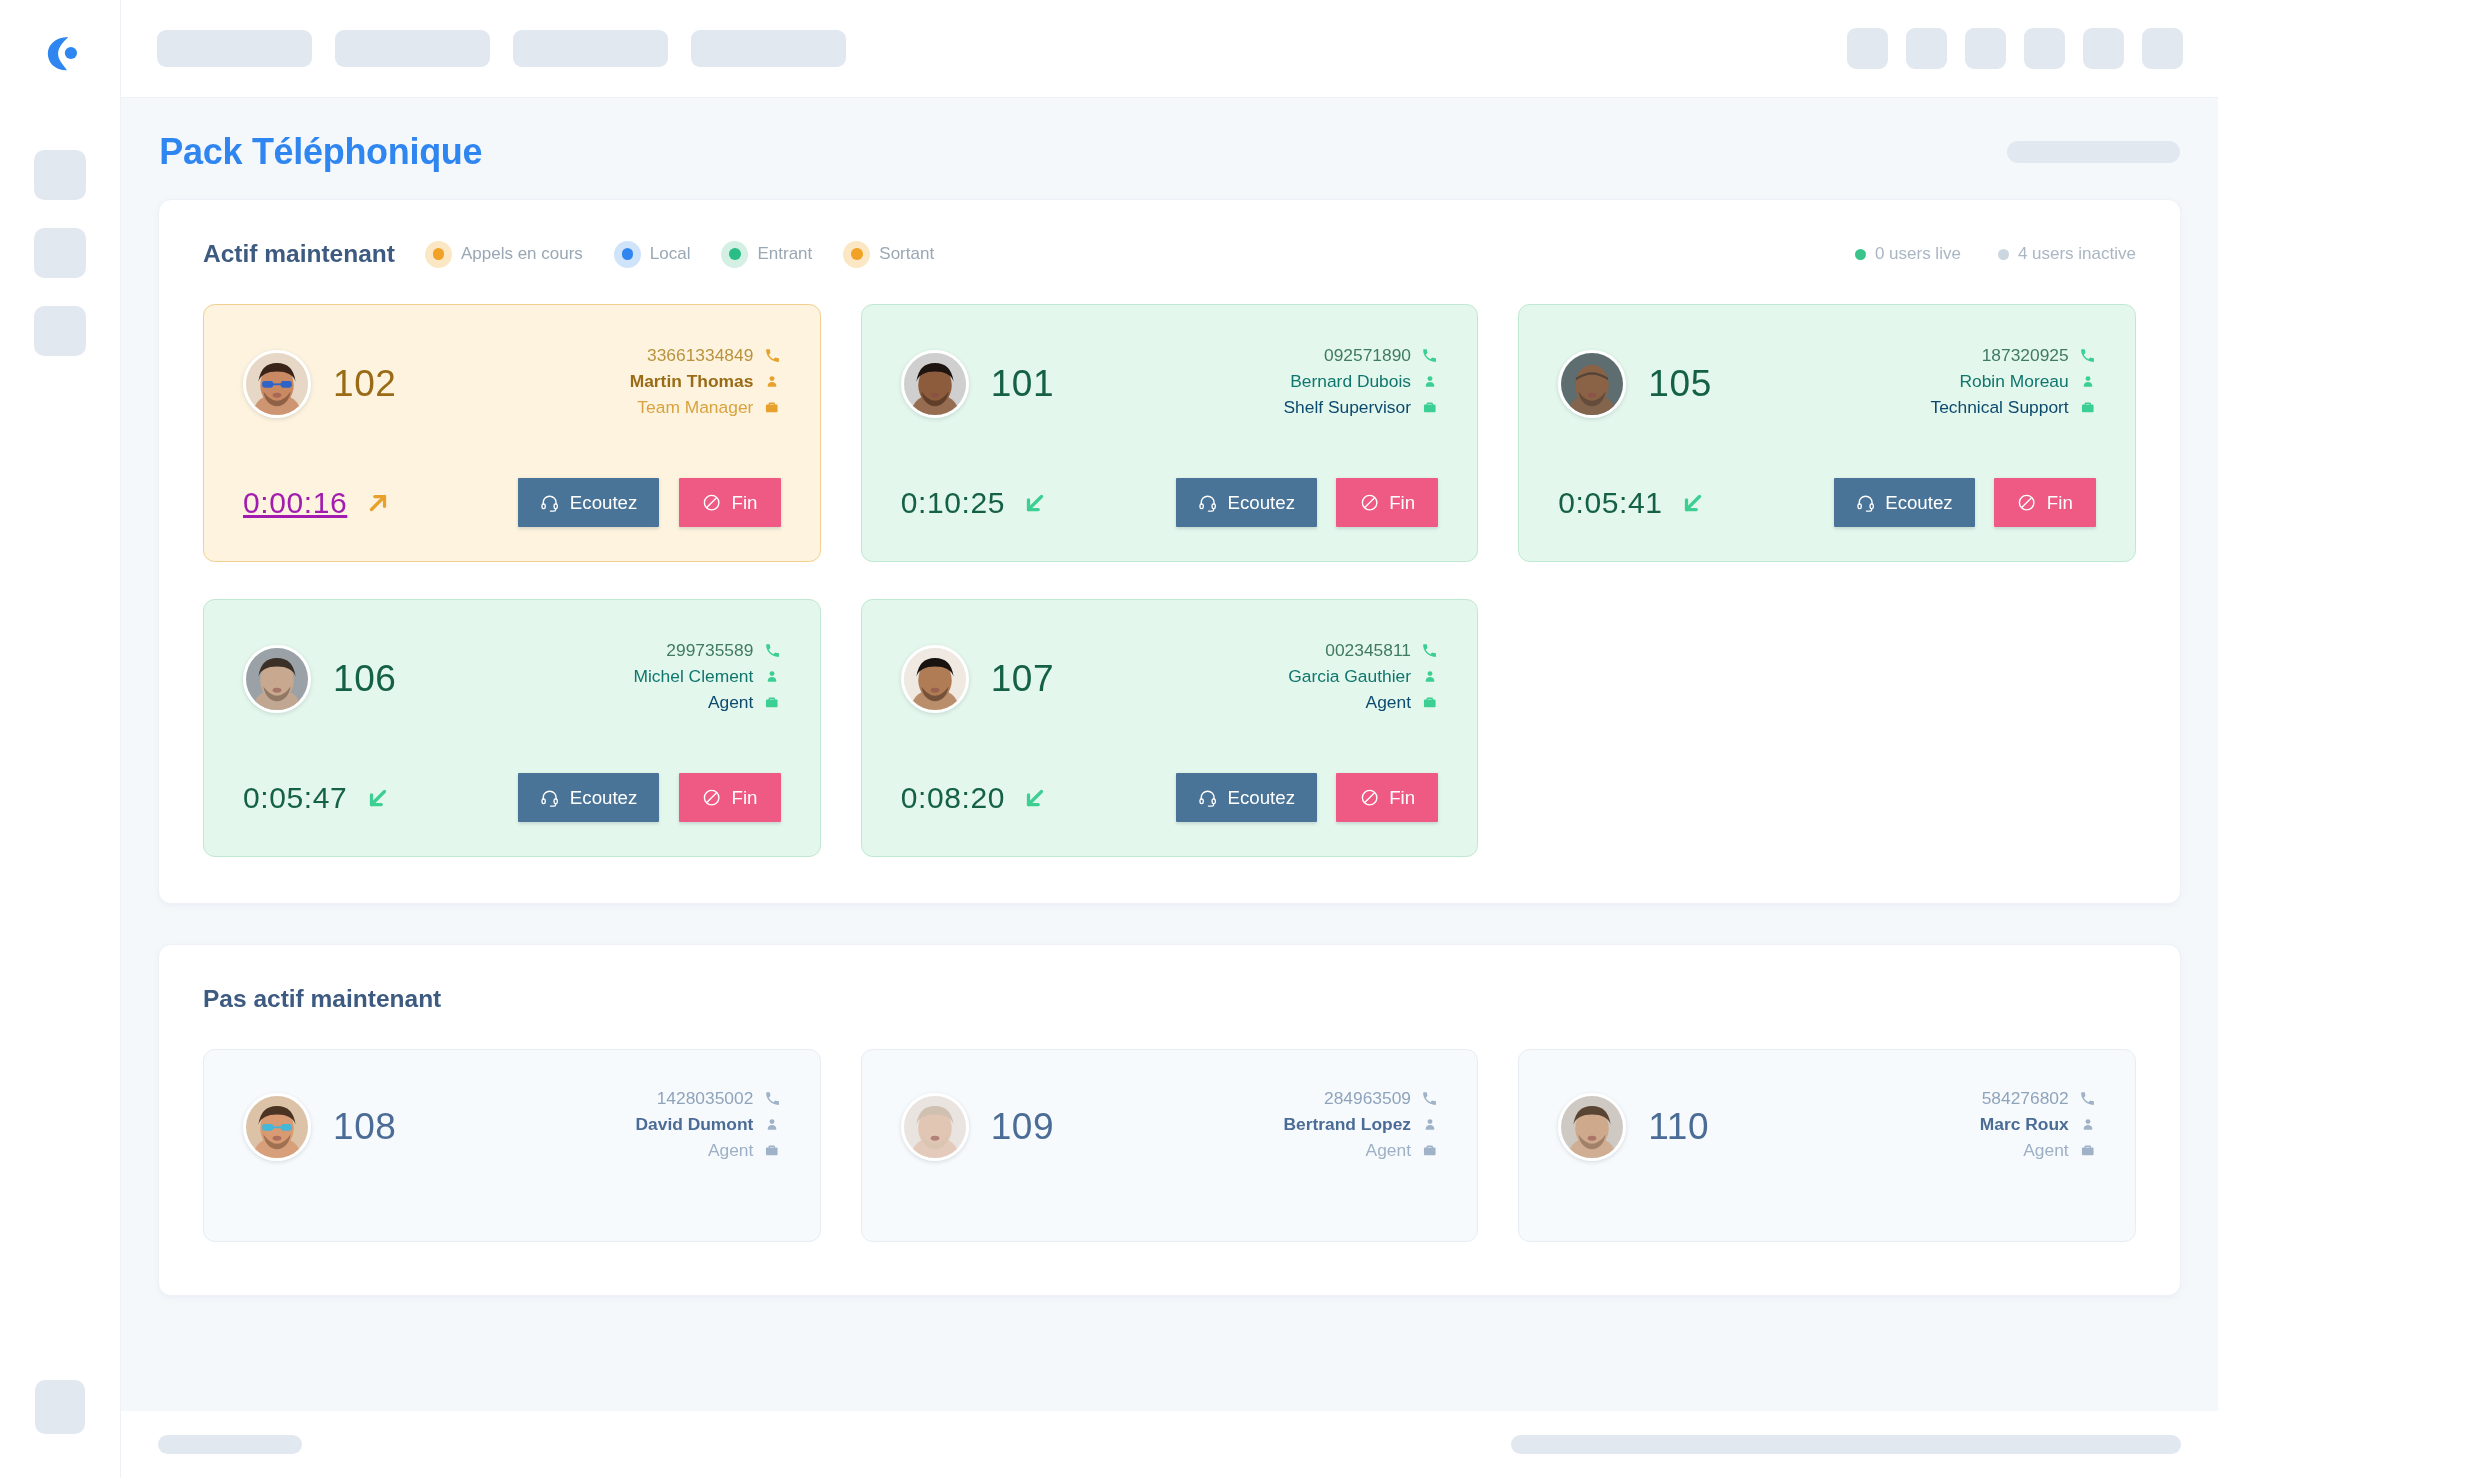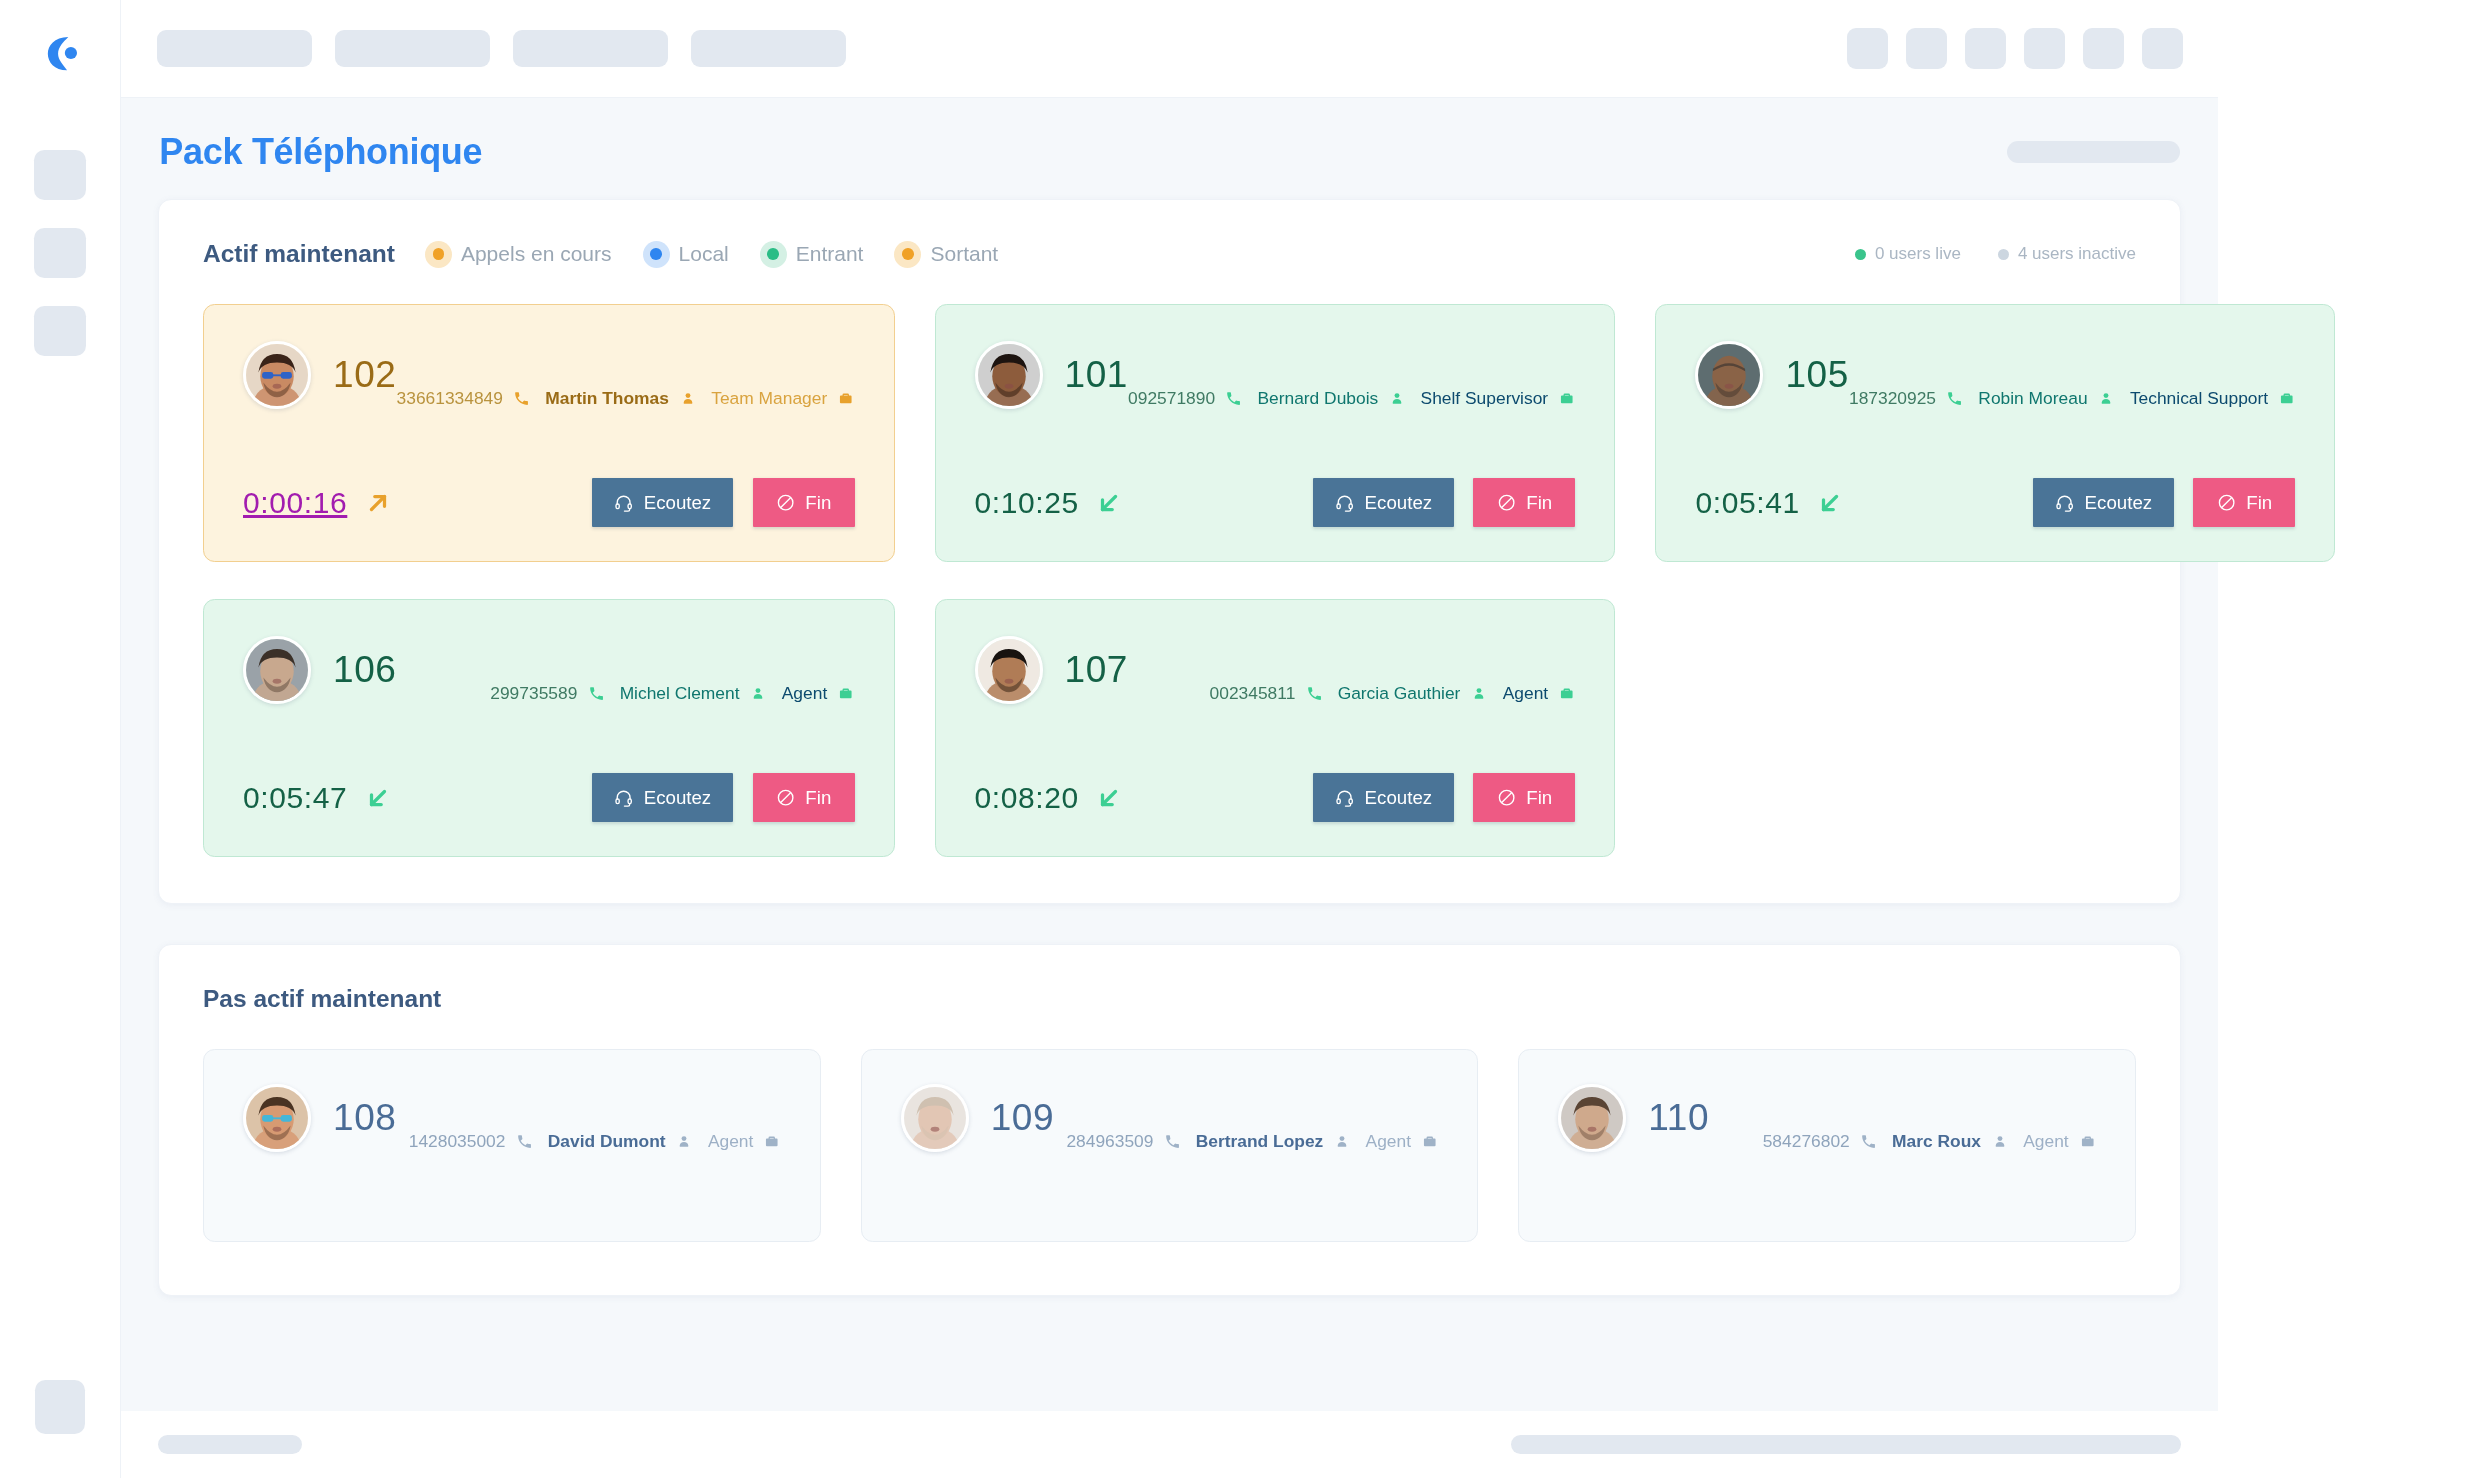--- a/index.html
+++ b/index.html
@@ -61,21 +61,21 @@
   .panel-active { padding: 40px 44px 46px 44px; margin-bottom: 40px; }
   .panel-inactive { padding: 40px 44px 53px 44px; }
 
   .panel-head { display: flex; align-items: center; justify-content: space-between; margin-bottom: 36px; }
   .panel-head-left { display: flex; align-items: center; gap: 0; }
   .section-title { font-size: 24.5px; font-weight: 700; color: #3d5a80; margin-right: 30px; white-space: nowrap; }
   .legend { display: flex; align-items: center; gap: 31px; }
   .legend-item { display: flex; align-items: center; gap: 9px; }
   .legend-dot { width: 27px; height: 27px; border-radius: 50%; display: flex; align-items: center; justify-content: center; }
   .legend-dot i { width: 11.6px; height: 11.6px; border-radius: 50%; display: block; }
-  .legend-label { font-size: 21px; color: #9aa7b4; white-space: nowrap; }
+  .legend-label { font-size: 17px; color: #9aa7b4; white-space: nowrap; }
 
   .panel-head-right { display: flex; align-items: center; gap: 37px; }
   .stat { display: flex; align-items: center; gap: 9px; }
   .stat-dot { width: 11px; height: 11px; border-radius: 50%; }
   .stat-label { font-size: 17px; color: #aab6c3; white-space: nowrap; }
 
   
   .grid { display: grid; grid-template-columns: repeat(3, 1fr); gap: 37px 40px; }
 
   
@@ -95,21 +95,21 @@
     width: 68px; height: 68px; border-radius: 50%;
     border: 3.9px solid #ffffff; overflow: hidden; flex: 0 0 68px;
     box-shadow: 0 1.3px 4.5px rgba(60,80,110,.18);
   }
   .avatar svg { display: block; width: 100%; height: 100%; }
   .ext { font-size: 37px; font-weight: 400; letter-spacing: 0.6px; }
   .outgoing .ext { color: #9a6b16; }
   .incoming .ext { color: #146146; }
   .idle .ext { color: #4a6c96; }
 
-  .cc-meta { display: flex; flex-direction: row; align-items: flex-end; gap: 15px; padding-top: 3.9px; }
+  .cc-meta { display: flex; flex-direction: column; align-items: flex-end; gap: 5px; padding-top: 3.9px; }
   .meta-row { display: flex; align-items: center; gap: 10.3px; }
   .meta-txt { font-size: 17.4px; white-space: nowrap; }
   .meta-ico { width: 17px; height: 18px; display: flex; align-items: center; justify-content: center; }
   .meta-ico svg { display: block; }
   .outgoing .m-num { color: #b9933e; } .outgoing .m-name { color: #9a6b16; font-weight: 700; } .outgoing .m-role { color: #d9a33f; }
   .incoming .m-num { color: #3f7a63; } .incoming .m-name { color: #0f766e; font-weight: 400; } .incoming .m-role { color: #0c4a6e; }
   .idle .m-num { color: #8fa4bc; } .idle .m-name { color: #4a6c96; font-weight: 700; } .idle .m-role { color: #9db0c6; }
 
   .cc-bottom { display: flex; align-items: center; justify-content: space-between; margin-top: 31px; }
   .timer-wrap { display: flex; align-items: center; gap: 17px; }

